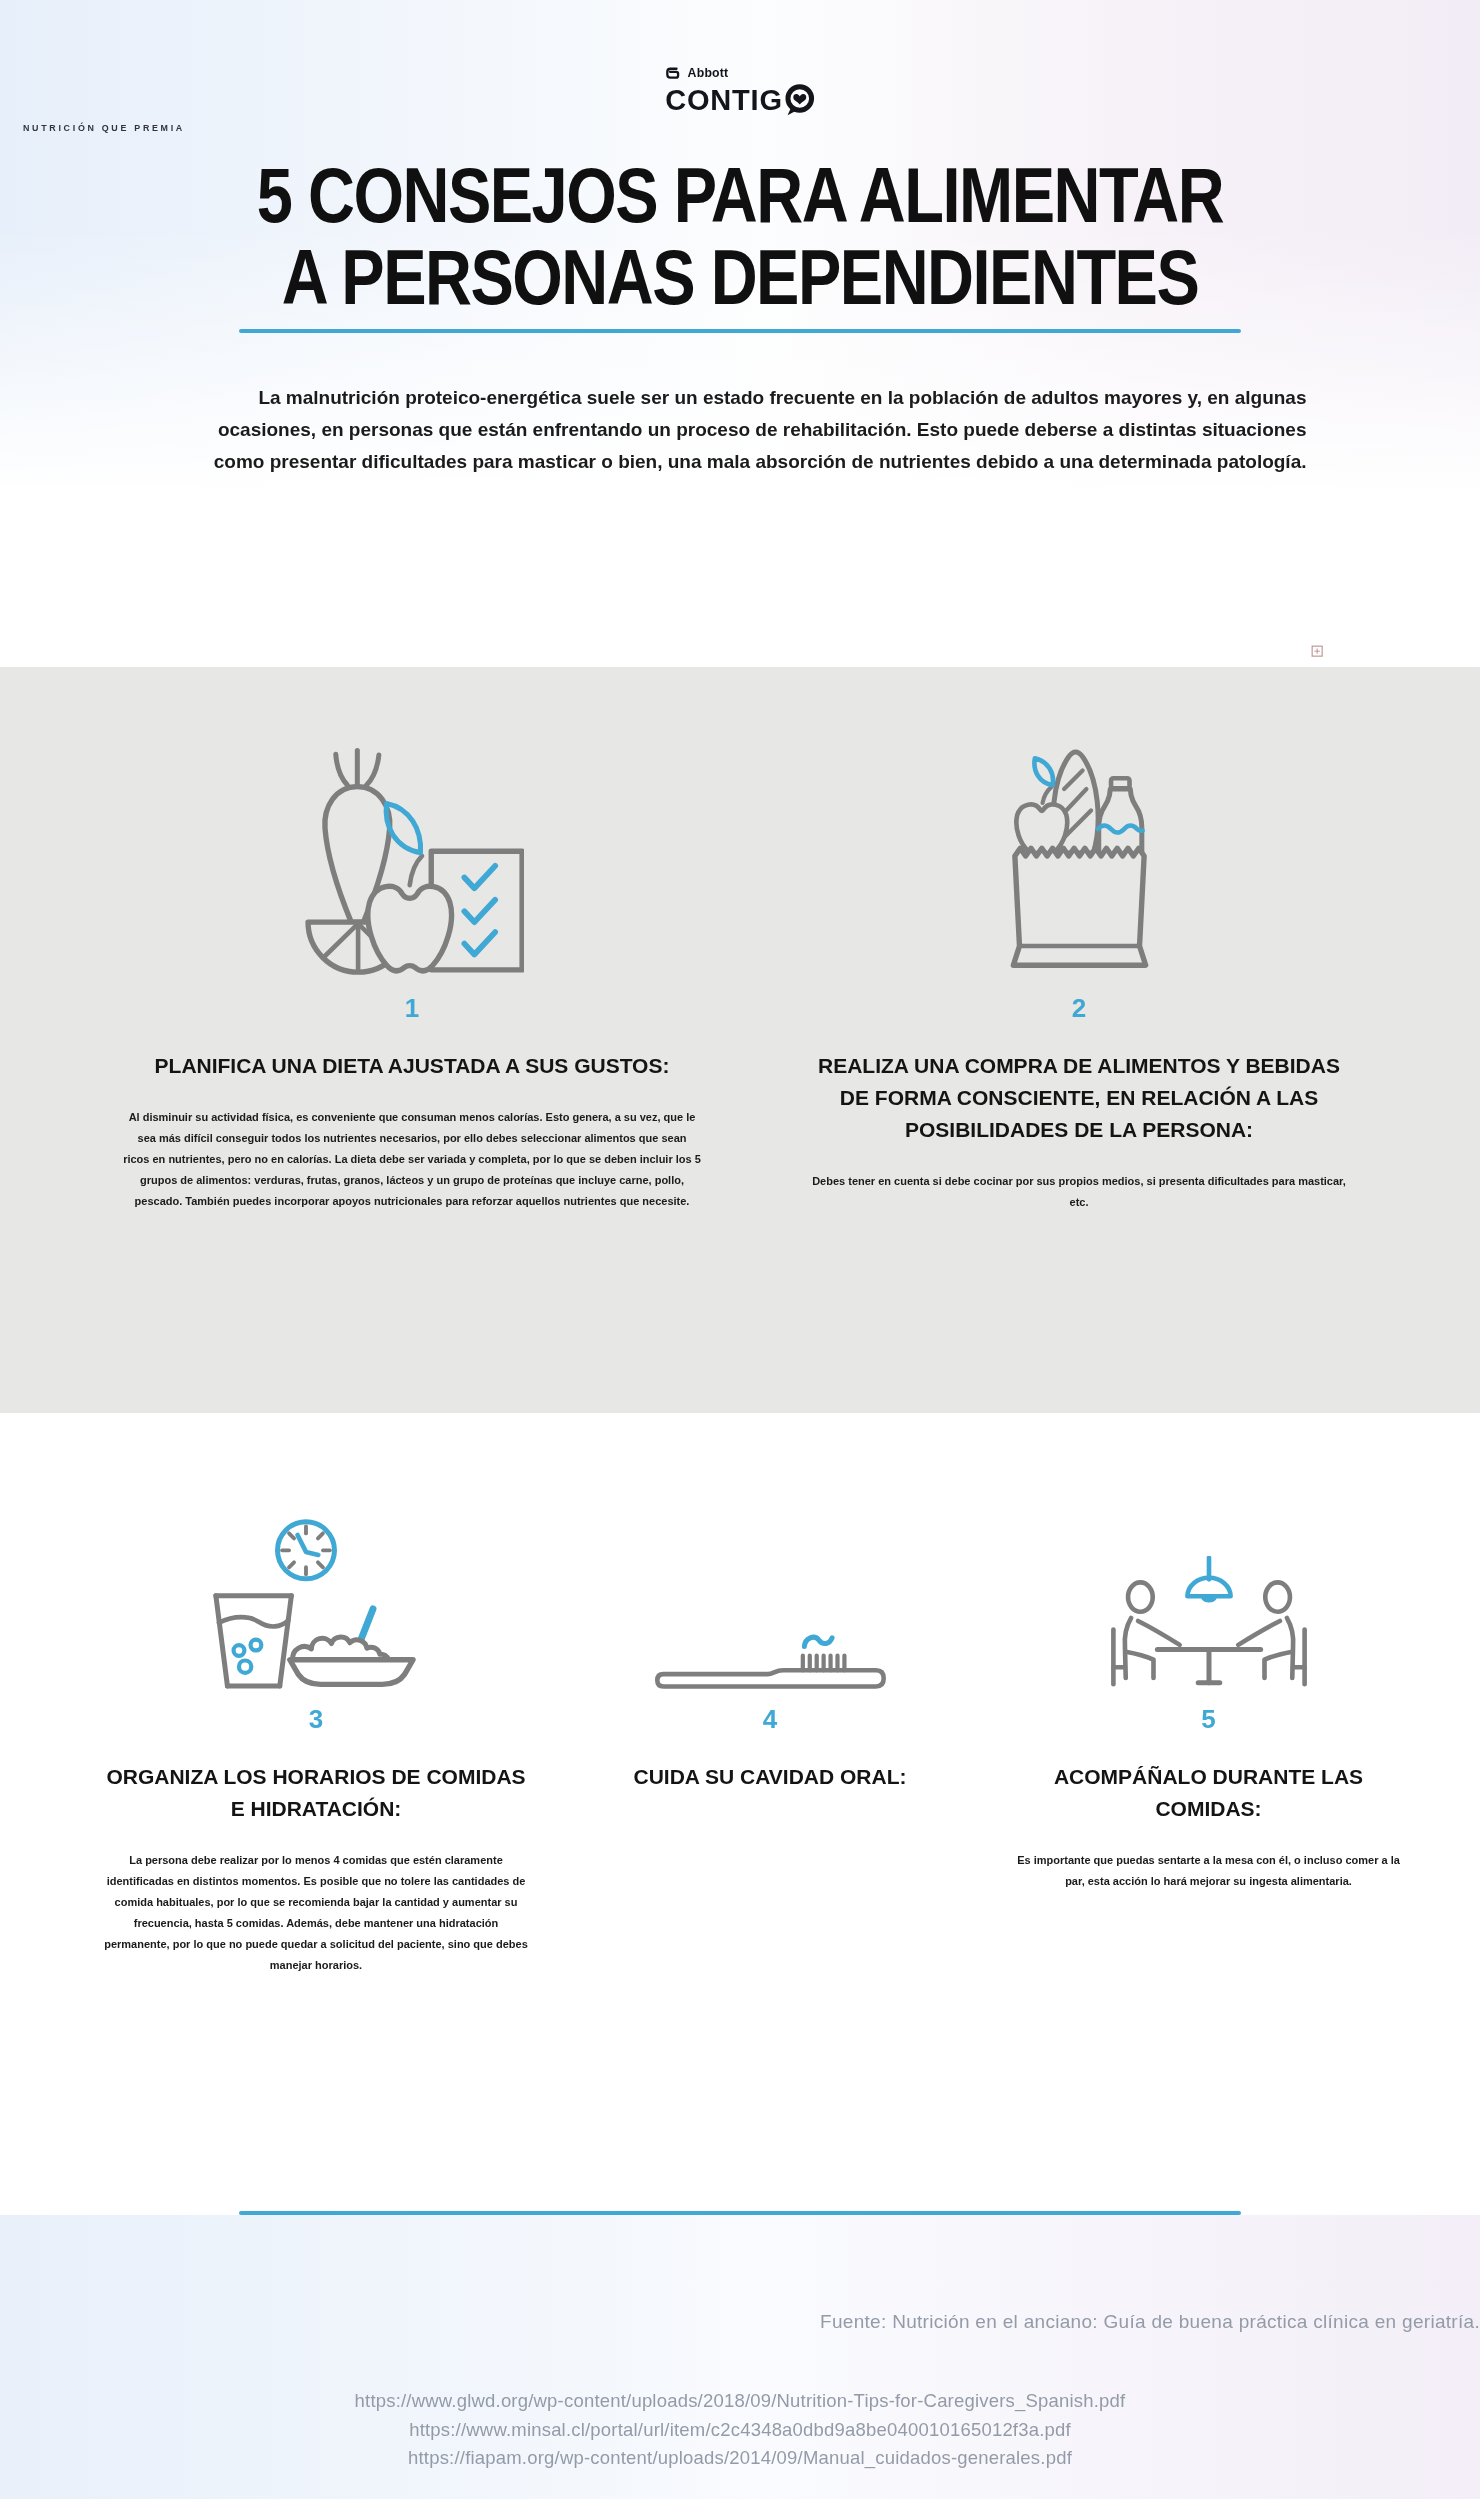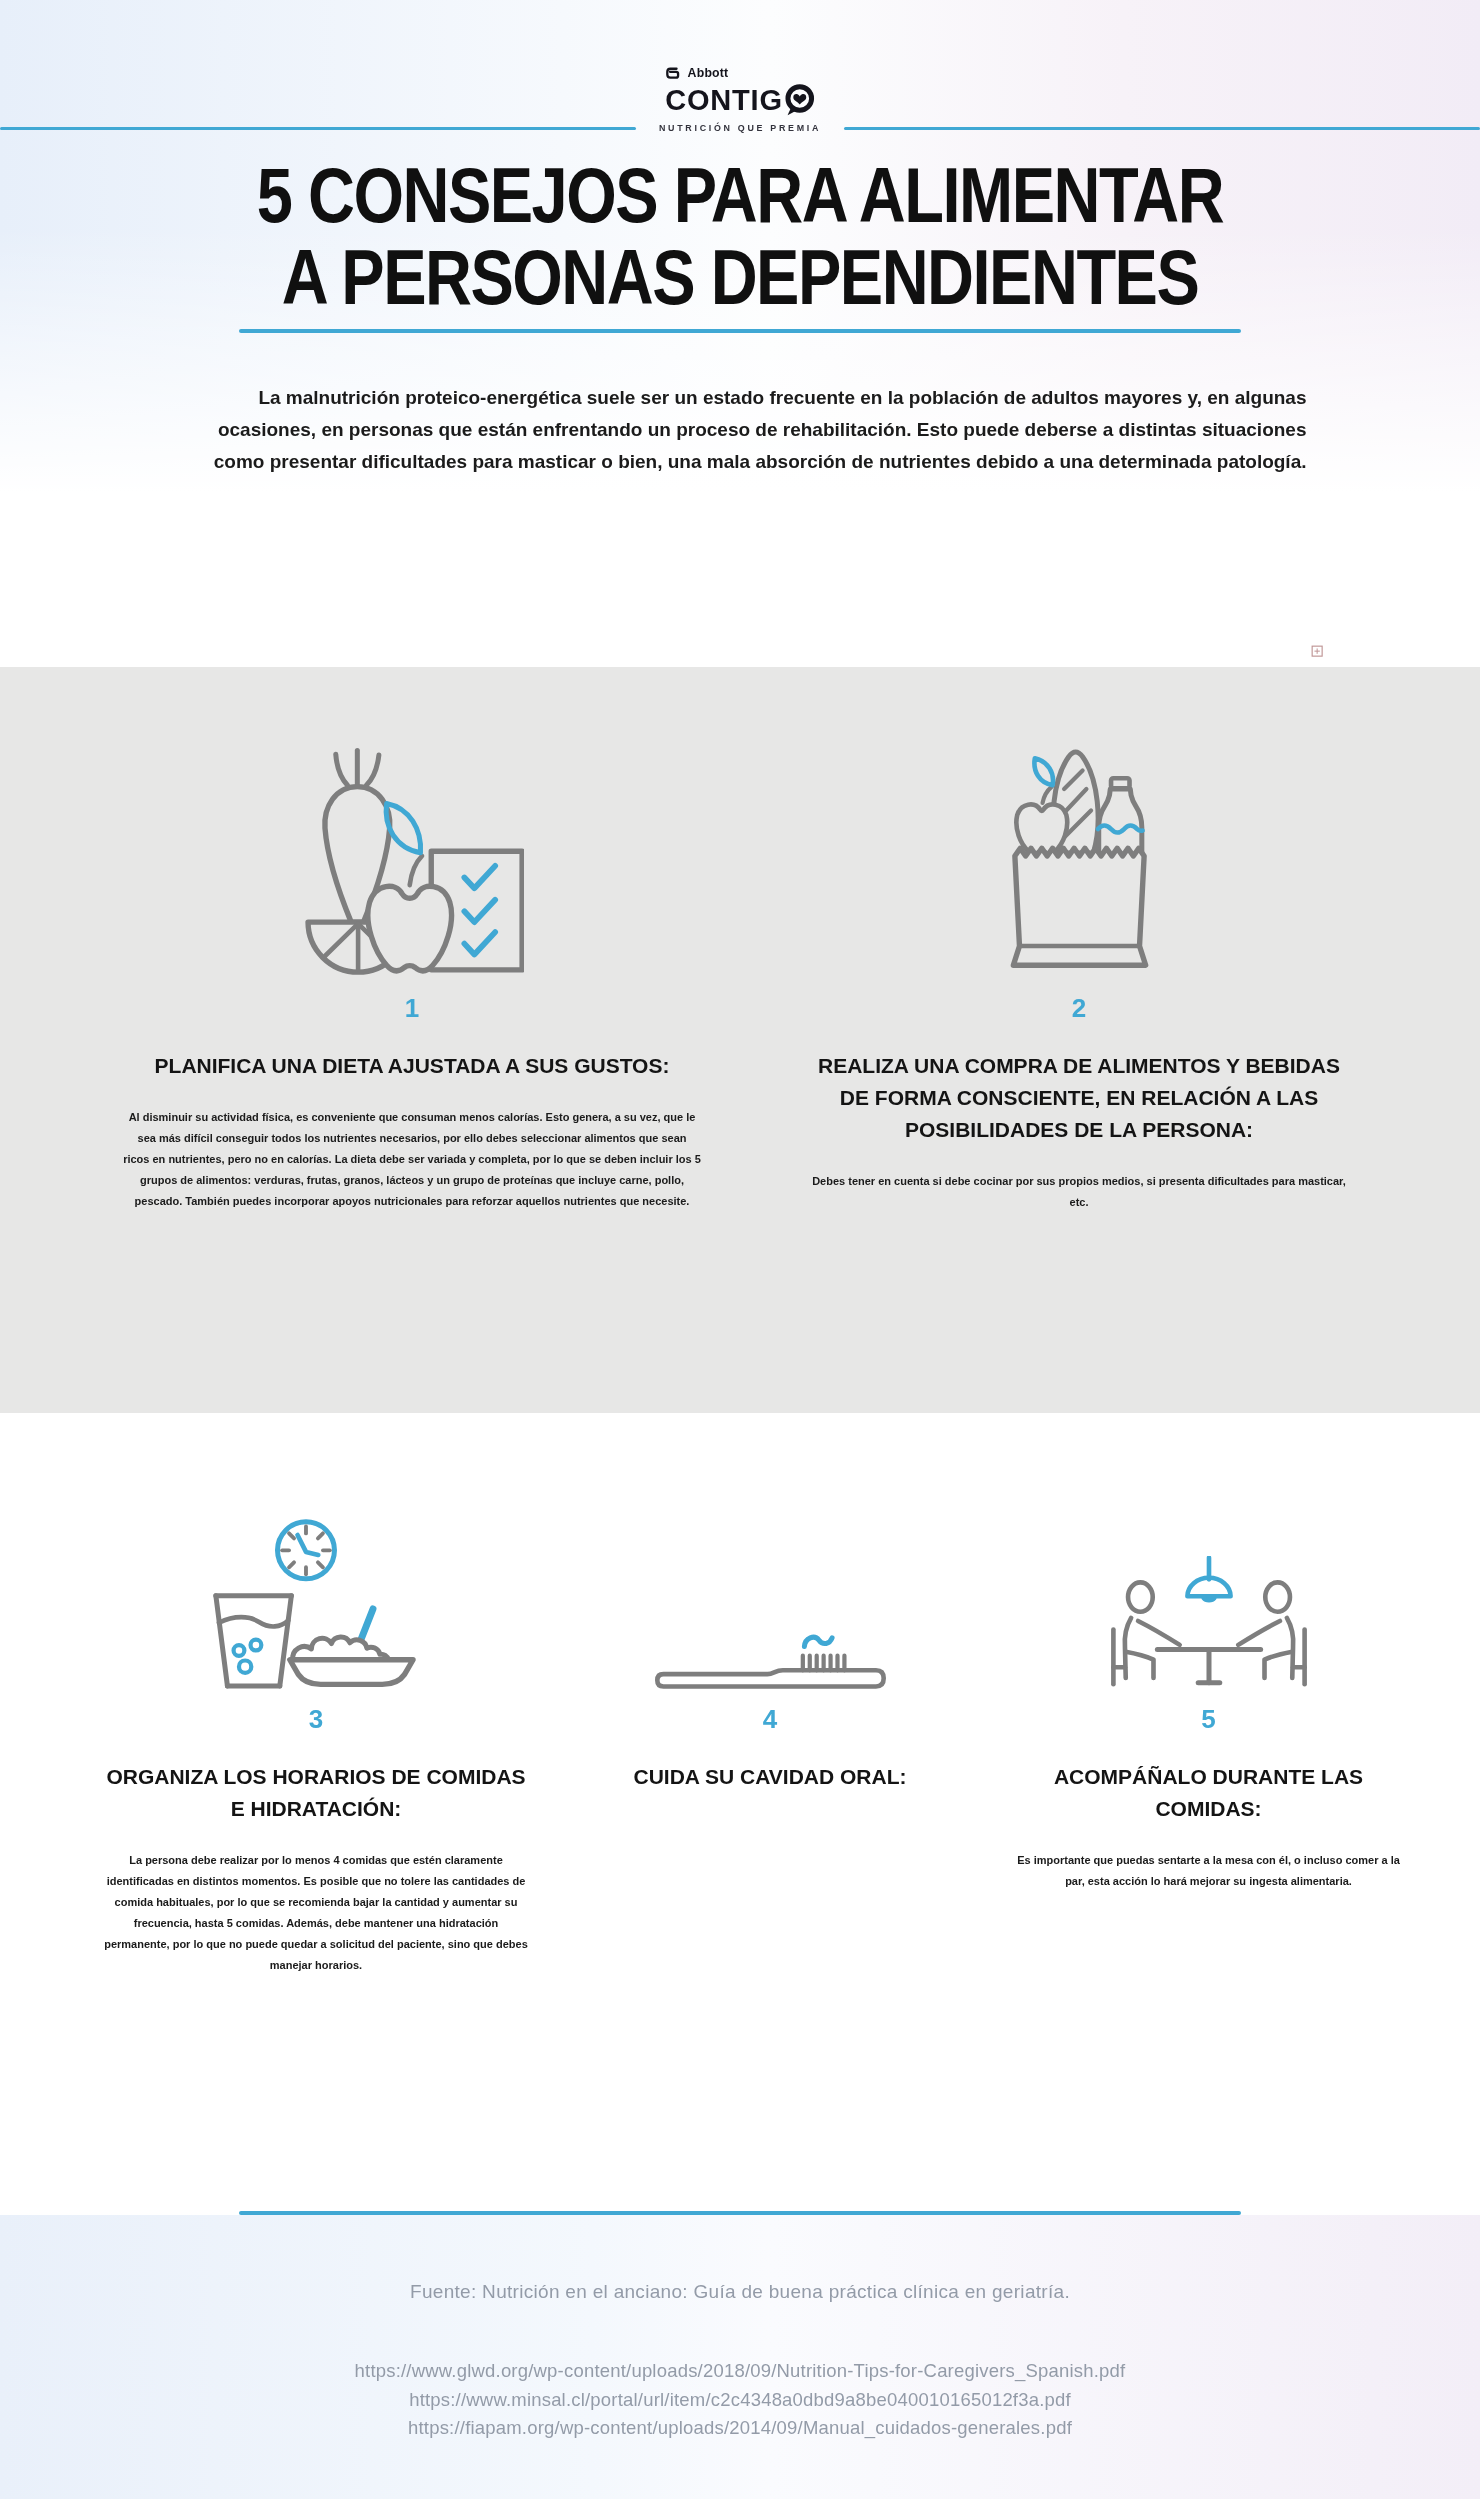--- a/index.html
+++ b/index.html
@@ -28,21 +28,21 @@
       linear-gradient(180deg, rgba(255,255,255,0) 34%, #ffffff 74%),
       linear-gradient(90deg,#e7effa 0%,#f6f9fd 38%,#fcfdfe 52%,#f7f2f8 76%,#f2ecf6 100%);
     overflow:hidden;
   }
   .brand{display:flex;flex-direction:column;align-items:center;padding-top:66px;}
   .brand-inner{display:flex;flex-direction:column;align-items:flex-start;}
   .abbott-row{display:flex;align-items:center;gap:7px;}
   .abbott-word{font-size:12.3px;font-weight:bold;letter-spacing:0.2px;color:#14141c;}
   .contigo-row{display:flex;align-items:center;margin-top:3.1px;}
   .contigo-word{font-size:29px;font-weight:bold;letter-spacing:0.8px;color:#14141c;line-height:34px;}
-  .tagline-row{display:flex;align-items:center;width:100%;margin-top:6.2px;}
+  .tagline-row{display:flex;width:100%;margin-top:6.2px;flex-direction:column;}
   .tagline-line{flex:1;height:3.1px;background:var(--accent);border-radius:1.5px;}
   .tagline-text{font-size:8.9px;font-weight:bold;letter-spacing:2.7px;color:#33333d;padding:0 23px;white-space:nowrap;}
   .title-wrap{margin-top:21.6px;height:163px;}
   .title{
     text-align:center;font-weight:bold;font-size:65px;line-height:68px;letter-spacing:-1.5px;color:#101010;
     transform:scaleY(1.2);transform-origin:top center;
   }
   .title-underline{width:1002px;height:4.6px;background:var(--accent);border-radius:2.3px;margin:10.8px auto 0;}
   .intro{margin-top:49px;text-align:right;font-weight:bold;}
   .intro p{max-width:1133px;margin:0 auto;font-size:19px;line-height:32px;color:#1b1b1b;}
@@ -72,21 +72,21 @@
   .tipcol-4 .tip-body{max-width:347px;}
   .tipcol-5 .tip-body{max-width:386px;}
   .tips-white .tip-number{margin-top:15.4px;}
   .divider{width:1002px;height:3.9px;background:var(--accent);border-radius:2.3px;margin:auto auto 0;}
 
   
   .footer{
     width:100%;height:285px;text-align:center;
     background:linear-gradient(90deg,#e9f0fa 0%,#f4f8fd 40%,#fafbfe 52%,#f3eef7 100%);
   }
-  .source{padding-top:66px;font-size:19px;color:var(--footer-gray);letter-spacing:0.3px;}
+  .source{padding-top:96px;font-size:19px;color:var(--footer-gray);letter-spacing:0.3px;text-align:right;}
   .links{margin-top:54px;font-size:18.5px;line-height:28.5px;color:var(--footer-gray);letter-spacing:0.2px;}
 </style>
 </head>
 <body>
 
 <div class="header">
   <div class="brand">
     <div class="brand-inner">
       <div class="abbott-row">
         <span>

